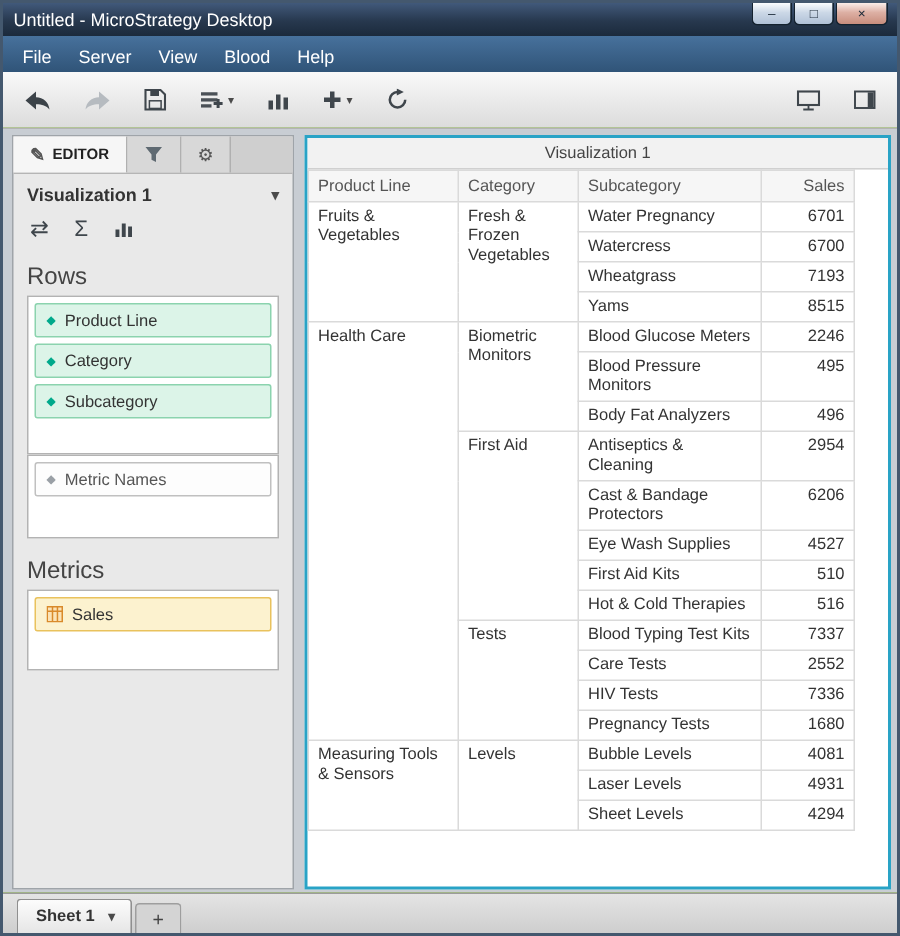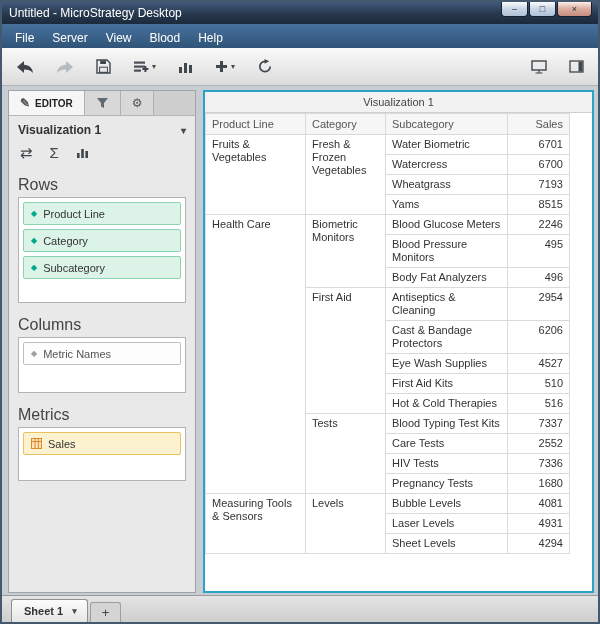--- a/index.html
+++ b/index.html
@@ -222,21 +222,20 @@
         <div class="pill pill-attr">
           <span class="diamond">◆</span>
           <span>Category</span>
         </div>
         <div class="pill pill-attr">
           <span class="diamond">◆</span>
           <span>Subcategory</span>
         </div>
       </div>
 
-      <div class="section-label">Columns</div>
       <div class="drop-box cols-box">
         <div class="pill pill-mn">
           <span class="diamond">◆</span>
           <span>Metric Names</span>
         </div>
       </div>
 
       <div class="section-label">Metrics</div>
       <div class="drop-box metrics-box">
         <div class="pill pill-metric">
@@ -265,21 +264,21 @@
             <th>Product Line</th>
             <th>Category</th>
             <th>Subcategory</th>
             <th class="num">Sales</th>
           </tr>
         </thead>
         <tbody>
             <tr>
               <td rowspan="4">Fruits &amp; Vegetables</td>
               <td rowspan="4">Fresh &amp; Frozen Vegetables</td>
-              <td>Water Biometric</td>
+              <td>Water Pregnancy</td>
               <td class="num">6701</td>
             </tr>
             <tr>
               <td>Watercress</td>
               <td class="num">6700</td>
             </tr>
             <tr>
               <td>Wheatgrass</td>
               <td class="num">7193</td>
             </tr>

